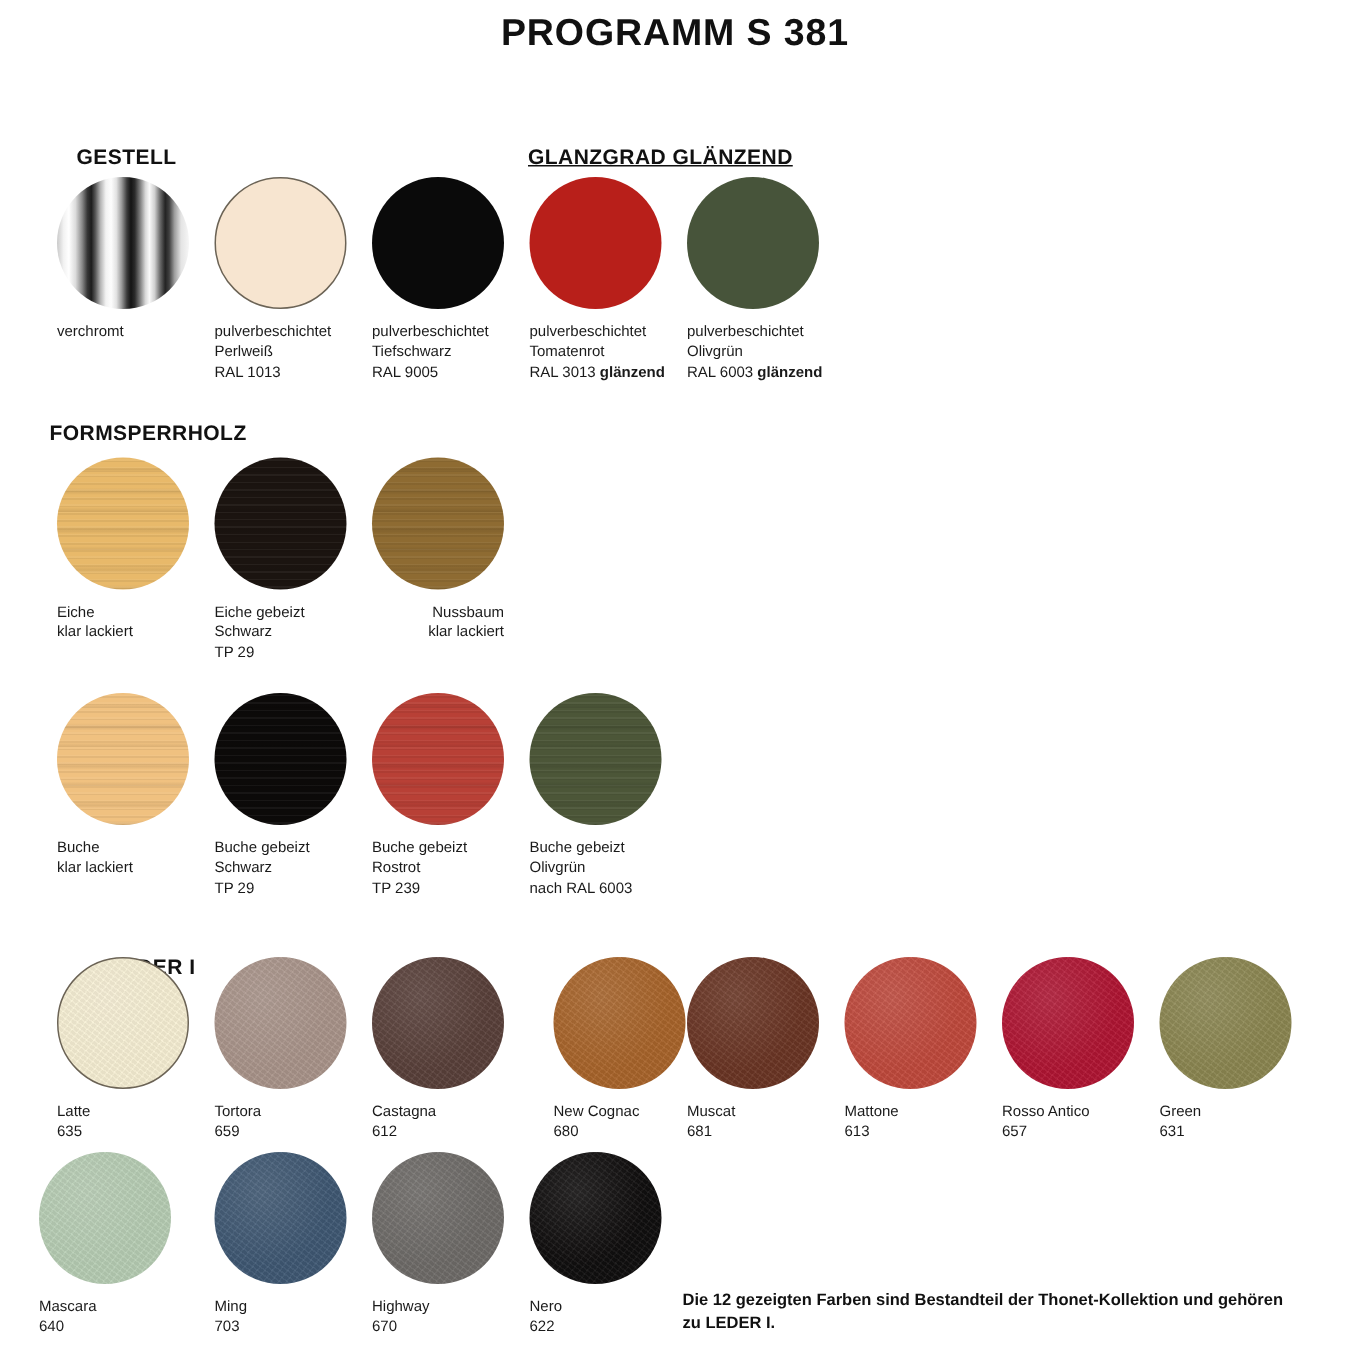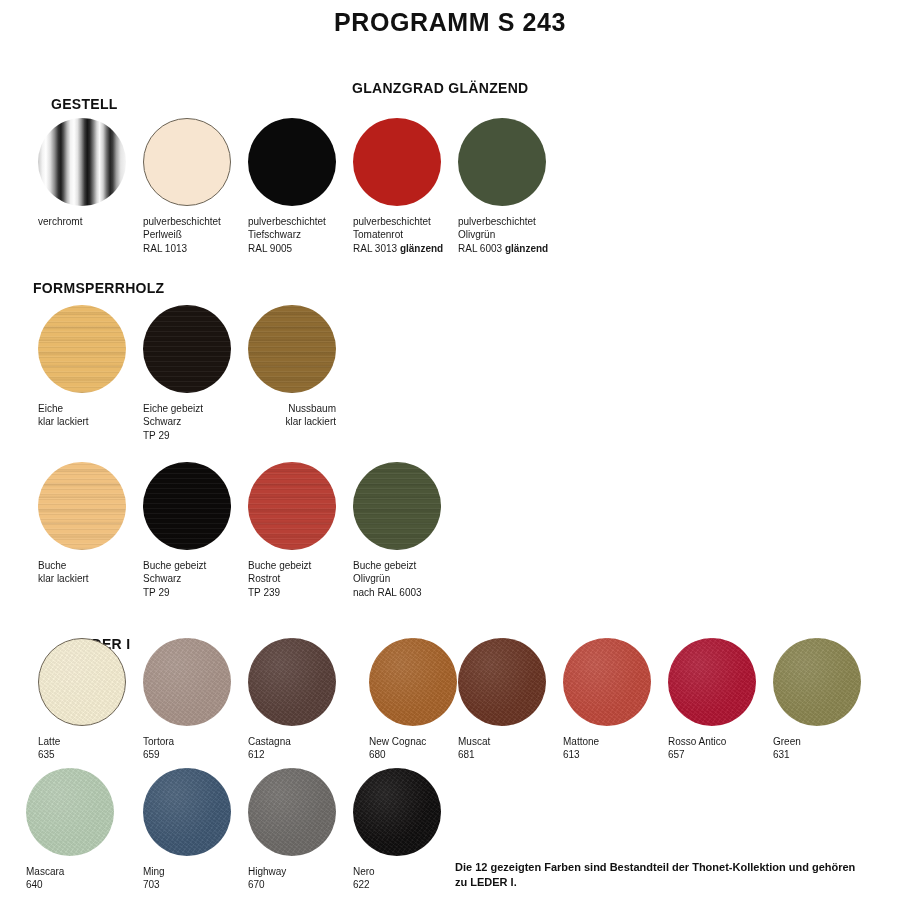--- a/index.html
+++ b/index.html
@@ -161,21 +161,21 @@
     font-size: 11px;
     font-weight: bold;
     line-height: 1.38;
     color: #111;
   }
 </style>
 </head>
 <body>
 
 <div class="header">
-  <div class="prog-title">PROGRAMM S 243</div>
+  <div class="prog-title">PROGRAMM S 381</div>
 </div>
 
 <div class="section-title" style="left:51px; top:96px;">GESTELL</div>
 
 <div class="swatch-group" style="left:38px; top:118px;">
   <div class="swatch chrome"></div>
   <div class="swatch-label">verchromt</div>
 </div>
 
 <div class="swatch-group" style="left:143px; top:118px;">
@@ -185,21 +185,21 @@
 RAL 1013</div>
 </div>
 
 <div class="swatch-group" style="left:248px; top:118px;">
   <div class="swatch" style="background:#0A0A0A;"></div>
   <div class="swatch-label">pulverbeschichtet
 Tiefschwarz
 RAL 9005</div>
 </div>
 
-<div class="section-title" style="left:352px; top:80px;">GLANZGRAD GLÄNZEND</div>
+<div class="section-title" style="left:352px; top:96px;text-decoration:underline;">GLANZGRAD GLÄNZEND</div>
 
 <div class="swatch-group" style="left:353px; top:118px;">
   <div class="swatch" style="background:#B81F1A;"></div>
   <div class="swatch-label"><span>pulverbeschichtet</span><br><span>Tomatenrot</span><br><span>RAL 3013 </span><b>glänzend</b></div>
 </div>
 
 <div class="swatch-group" style="left:458px; top:118px;">
   <div class="swatch" style="background:#47543A;"></div>
   <div class="swatch-label"><span>pulverbeschichtet</span><br><span>Olivgrün</span><br><span>RAL 6003 </span><b>glänzend</b></div>
 </div>

